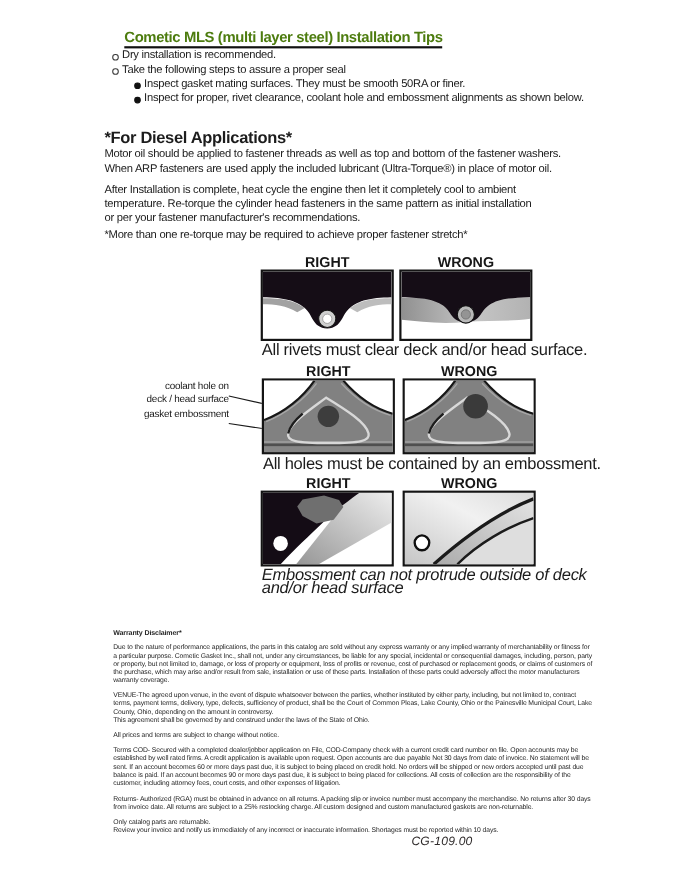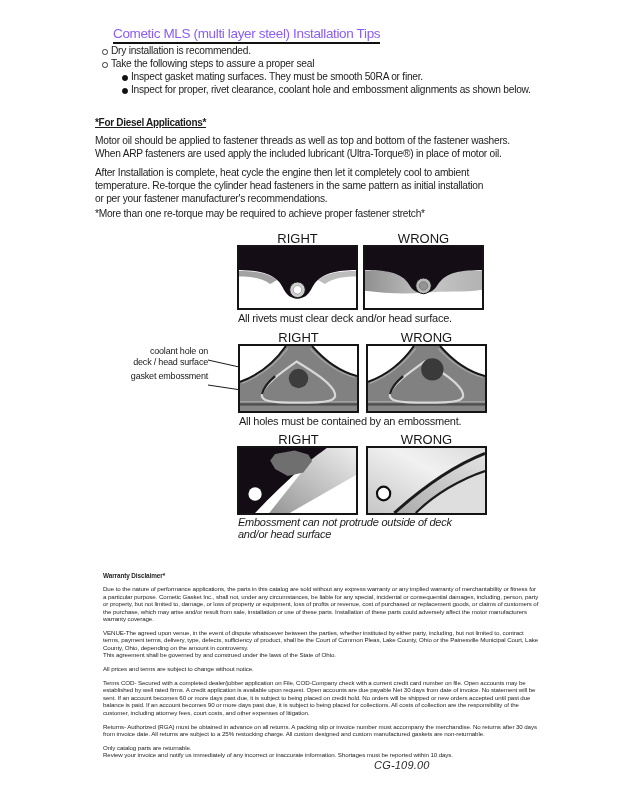--- a/index.html
+++ b/index.html
@@ -1,38 +1,38 @@
 <!DOCTYPE html>
 <html><head>
 <meta charset="utf-8">
 <style>
   html,body{margin:0;padding:0;background:#ffffff;}
   .page{position:relative;width:618px;height:800px;background:#ffffff;overflow:hidden;
         font-family:"Liberation Sans",sans-serif;color:#1c1c1c;}
 
-  .title{position:absolute;left:113px;top:26px;font-size:13.5px;font-weight:normal;
-         letter-spacing:-0.35px;color:#8b5cf6;border-bottom:2px solid #111;padding-bottom:1px;}
+  .title{position:absolute;left:113px;top:26px;font-size:13.5px;font-weight:bold;
+         letter-spacing:-0.35px;color:#4d7c0f;border-bottom:2px solid #111;padding-bottom:1px;}
 
   .tips{position:absolute;left:102px;top:45px;font-size:10.2px;letter-spacing:-0.25px;line-height:12.9px;}
   .tip{position:relative;padding-left:9px;}
   .tip.sub{margin-left:20px;}
   .dot{position:absolute;left:0;top:4.2px;width:3.6px;height:3.6px;border-radius:50%;}
   .dot.hollow{border:1px solid #3a3a3a;background:#fff;}
   .dot.filled{background:#111;border:1px solid #111;}
 
-  .h2{position:absolute;left:95px;top:117px;font-size:10px;font-weight:bold;letter-spacing:-0.3px;text-decoration:underline;}
+  .h2{position:absolute;left:95px;top:117px;font-size:15px;font-weight:bold;letter-spacing:-0.3px;}
   .para{position:absolute;left:95px;width:480px;font-size:10.2px;letter-spacing:-0.25px;
         line-height:13px;white-space:pre-line;}
   .p1{top:134px;} .p2{top:166px;} .note{top:207px;}
 
-  .dlabel{position:absolute;width:121px;text-align:center;font-size:13px;font-weight:normal;color:#161616;}
+  .dlabel{position:absolute;width:121px;text-align:center;font-size:13px;font-weight:bold;color:#161616;}
   .dbox{position:absolute;width:117px;border:2px solid #141414;background:#fff;}
   .dbox svg{display:block;width:100%;height:100%;}
   .h61{height:61px;} .h65{height:65px;}
-  .caption{position:absolute;font-size:11px;letter-spacing:-0.25px;line-height:11.8px;white-space:pre-line;}
+  .caption{position:absolute;font-size:15px;letter-spacing:-0.25px;line-height:11.8px;white-space:pre-line;}
 
   .sidelabel{position:absolute;right:410px;text-align:right;font-size:9px;letter-spacing:-0.2px;
              line-height:10.5px;white-space:pre-line;color:#181818;}
   .leaders{position:absolute;left:204px;top:352px;width:104px;height:46px;}
 
   .warranty{position:absolute;left:103px;top:572px;width:437px;font-size:6.2px;
             letter-spacing:-0.1px;line-height:7.4px;color:#262626;}
   .warranty .wh{font-size:6.4px;font-weight:bold;margin:0 0 6px 0;}
   .warranty p{margin:0 0 6.5px 0;white-space:pre-line;}
 

